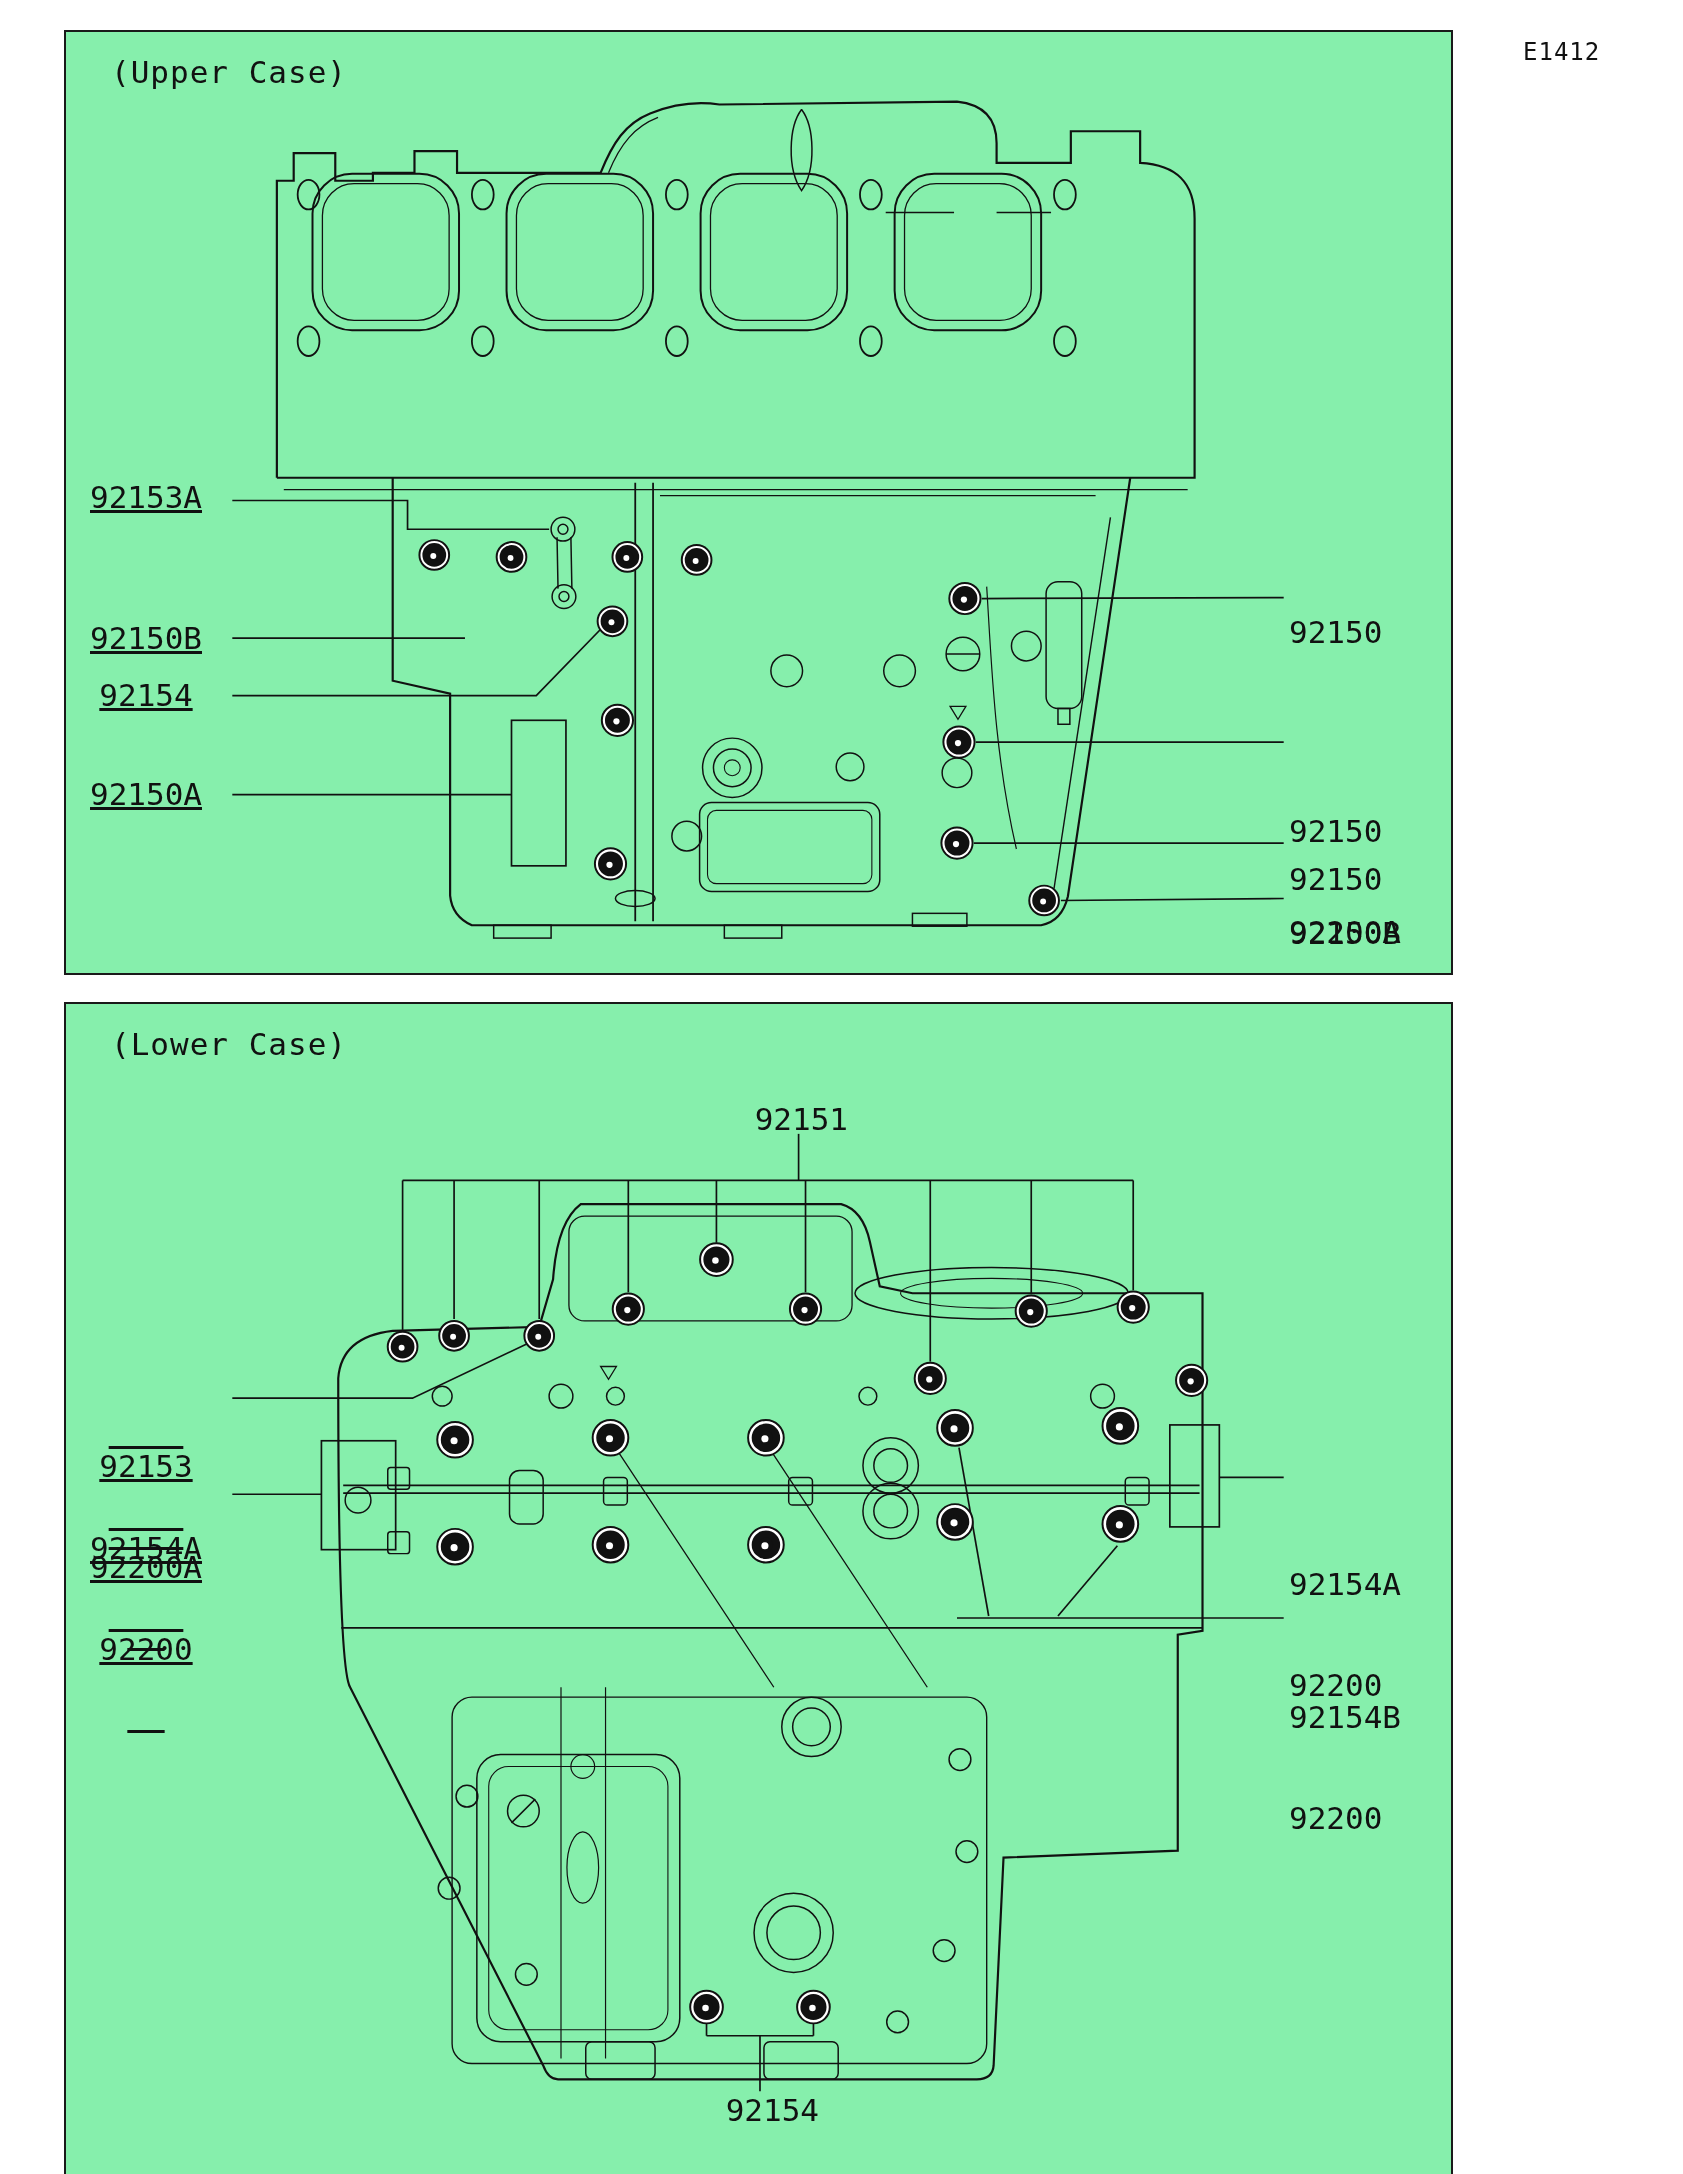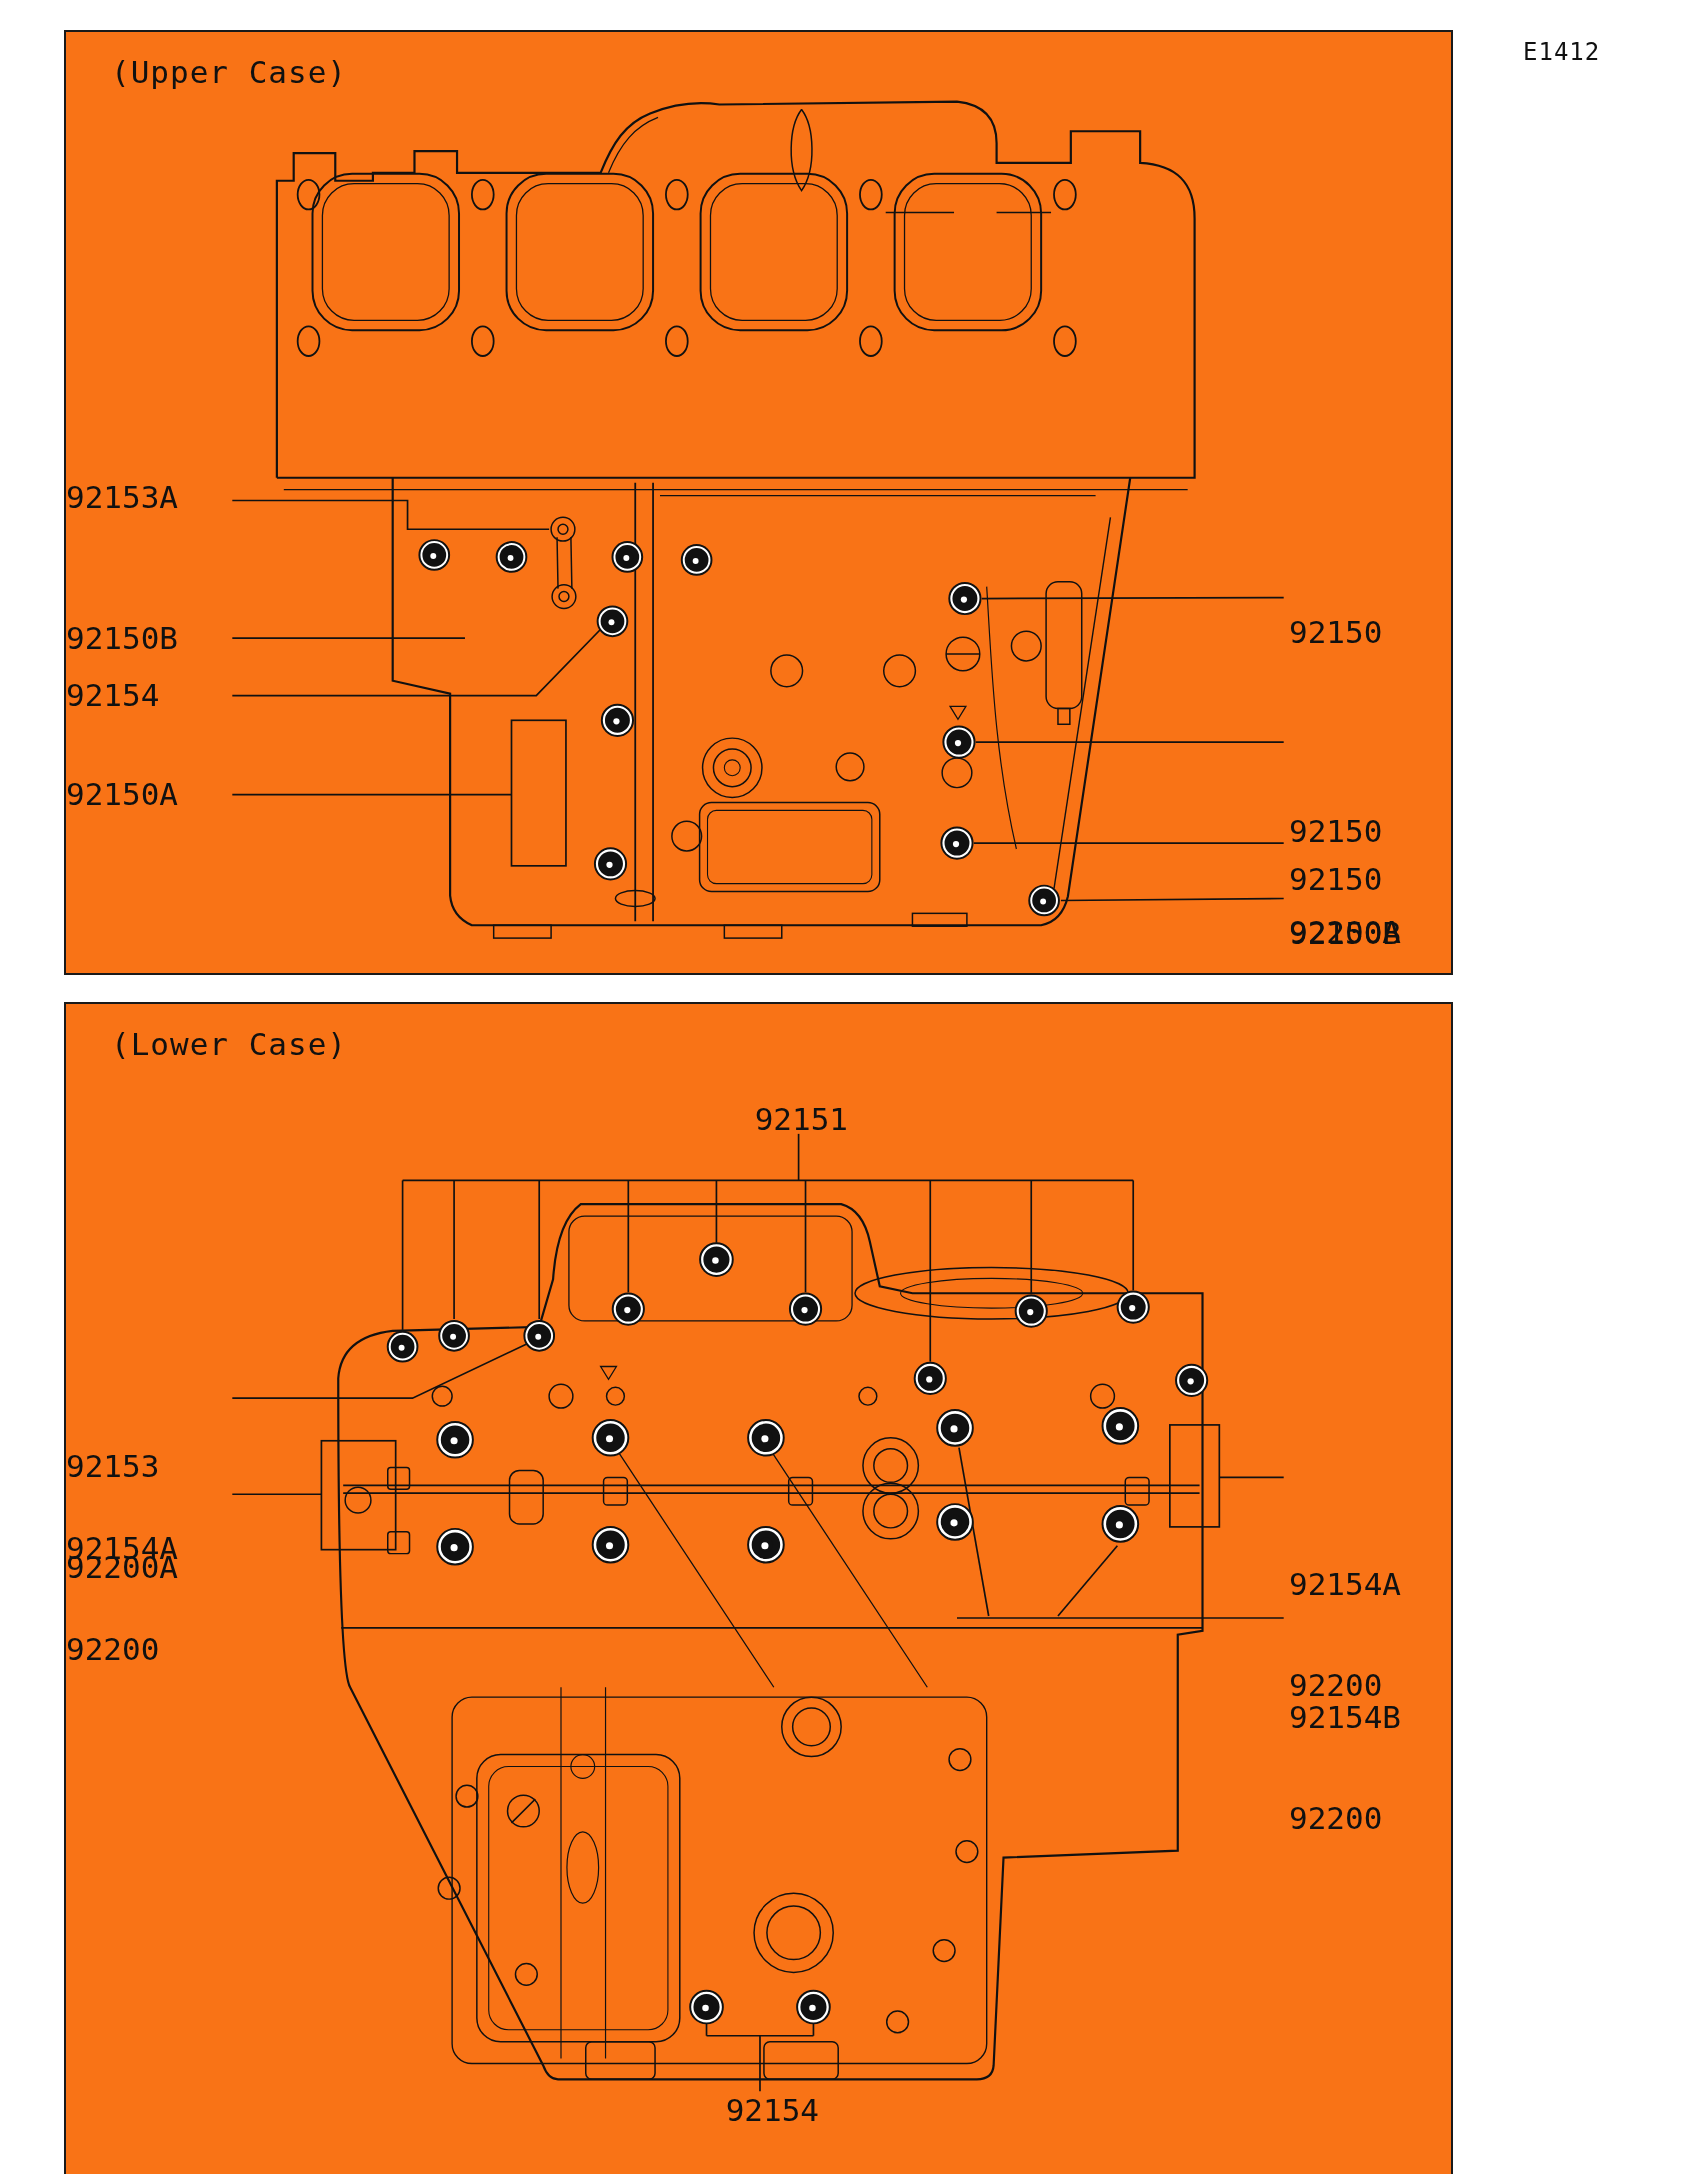--- a/index.html
+++ b/index.html
@@ -1,23 +1,23 @@
 <!DOCTYPE html>
 <html><head>
 <meta charset="utf-8">
 <style>
   html,body{margin:0;padding:0;background:#ffffff;}
   body{width:1683px;height:2174px;position:relative;font-family:"DejaVu Sans Mono","Liberation Mono",monospace;color:#111;}
-  .panel{position:absolute;left:64px;width:1389px;border:2px solid #1a1a1a;background:#f97316;box-sizing:border-box;}
+  .panel{position:absolute;left:64px;width:1389px;border:2px solid #1a1a1a;background:#86efac;box-sizing:border-box;}
   #panel-upper{top:30px;height:945px;}
   #panel-lower{top:1002px;height:1449px;}
   .panel svg{position:absolute;left:0;top:0;}
   .panel-title{position:absolute;left:45px;top:22px;font-size:31px;letter-spacing:1px;white-space:pre;}
   .lbl{position:absolute;font-size:31px;line-height:34px;white-space:pre;}
-  .ra{left:0;width:160px;text-align:left;}
+  .ra{left:0;width:160px;text-align:center;text-decoration:underline;}
   .la{left:1223px;text-align:left;margin-top:36px;}
   .ctr{text-align:right;}
   .pair div{line-height:33px;}
   #diagram-code{position:absolute;left:1523px;top:38px;font-size:24px;letter-spacing:1px;}
   svg *{vector-effect:none;}
 </style>
 </head>
 <body>
 
 <div id="diagram-code">E1412</div>

